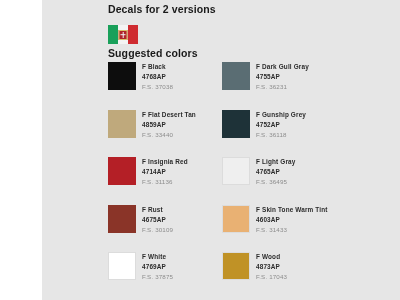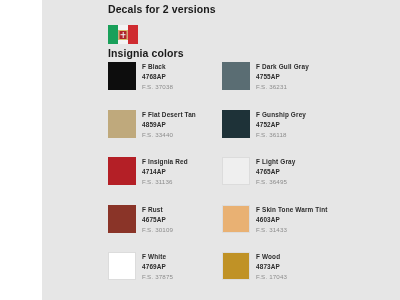--- a/index.html
+++ b/index.html
@@ -154,21 +154,21 @@
       <div class="flag-band flag-green" style="background: rgb(25, 160, 90);"></div>
       <div class="flag-band flag-white" style="background: rgb(244, 244, 244);">
         <div class="savoy-shield">
           <div class="savoy-cross-v"></div>
           <div class="savoy-cross-h"></div>
         </div>
       </div>
       <div class="flag-band flag-red" style="background: rgb(207, 43, 48);"></div>
     </div>
 
-    <h2 id="colors-title" class="section-title">Insignia colors</h2>
+    <h2 id="colors-title" class="section-title">Suggested colors</h2>
 
     <div id="color-grid">
 
       <div class="color-item">
         <div class="swatch" style="background: rgb(13, 13, 13);"></div>
         <div class="color-text">
           <div class="color-name">F Black</div>
           <div class="color-code">4768AP</div>
           <div class="color-fs">F.S. 37038</div>
         </div>

